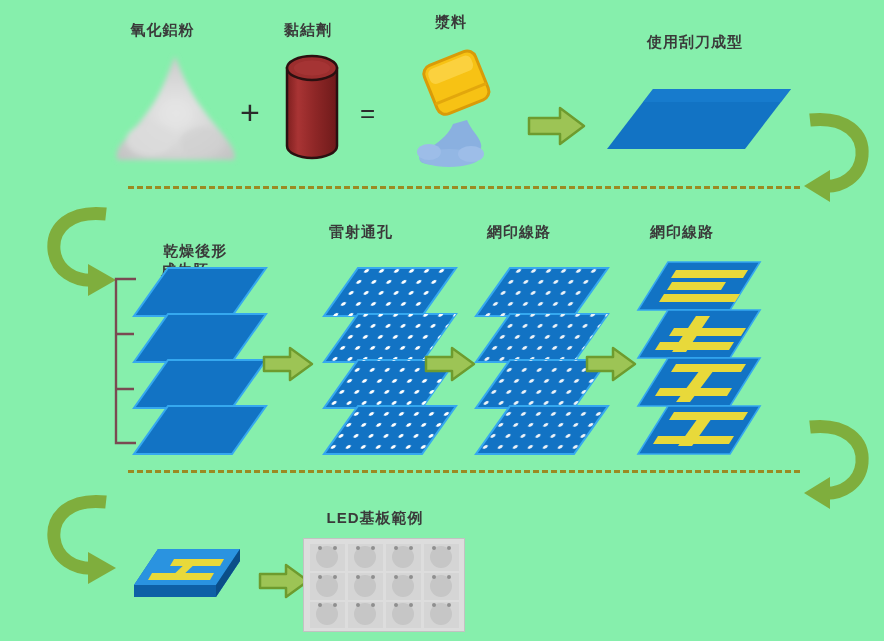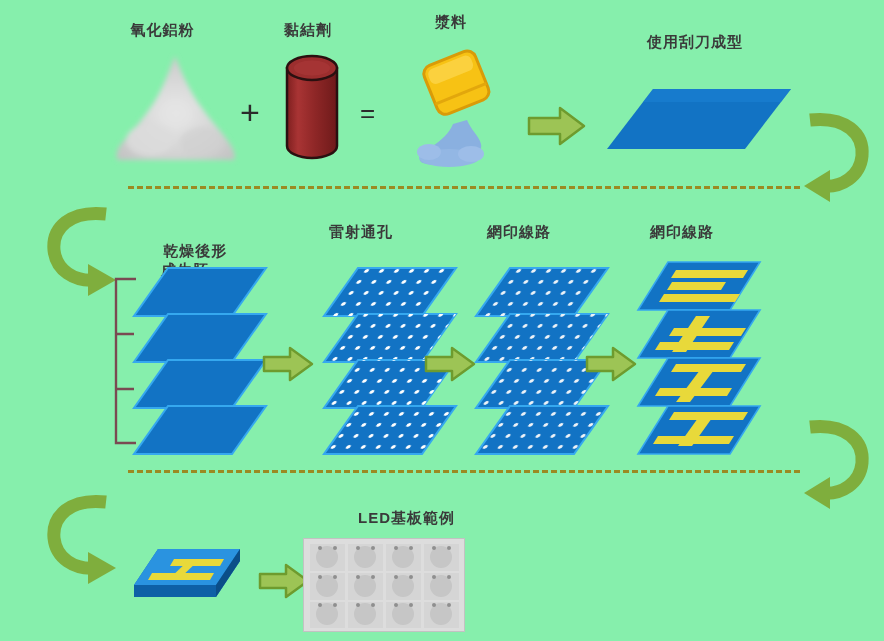--- a/index.html
+++ b/index.html
@@ -259,21 +259,21 @@
   <div class="dash" style="left:128px;top:470px;width:672px;"></div>
 
   <div class="garrow" style="left:44px;top:488px;">
     <svg width="76" height="92" viewBox="0 0 76 92">
       <path d="M62 14 C26 10 8 28 10 50 C12 70 30 82 52 80" fill="none" stroke="#7fae3d" stroke-width="13" stroke-linecap="butt"></path>
       <path d="M44 64 L44 96 L72 80 Z" fill="#7fae3d"></path>
     </svg>
   </div>
 
 
-  <div class="lbl" style="left:295px;top:508px;width:160px;text-align:right;">LED基板範例</div>
+  <div class="lbl" style="left:295px;top:508px;width:160px;text-align:center;">LED基板範例</div>
 
   <div class="sheet" style="left:128px;top:545px;">
     <svg width="120" height="76" viewBox="0 0 120 76">
       <path d="M30 4 L112 4 L112 16 L88 52 L6 52 L6 40 Z" fill="#1273c4"></path>
       <path d="M6 40 L88 40 L112 4 L30 4 Z" fill="#2a93e0"></path>
       <path d="M6 40 L6 52 L88 52 L88 40 Z" fill="#0e60a6"></path>
       <path d="M88 40 L88 52 L112 16 L112 4 Z" fill="#0b4e88"></path>
       <path d="M46 14 L96 14 L92 21 L42 21 Z" fill="#e8d93a"></path>
       <path d="M24 28 L86 28 L82 35 L20 35 Z" fill="#e8d93a"></path>
       <path d="M60 16 L70 16 L52 33 L42 33 Z" fill="#e8d93a"></path>

